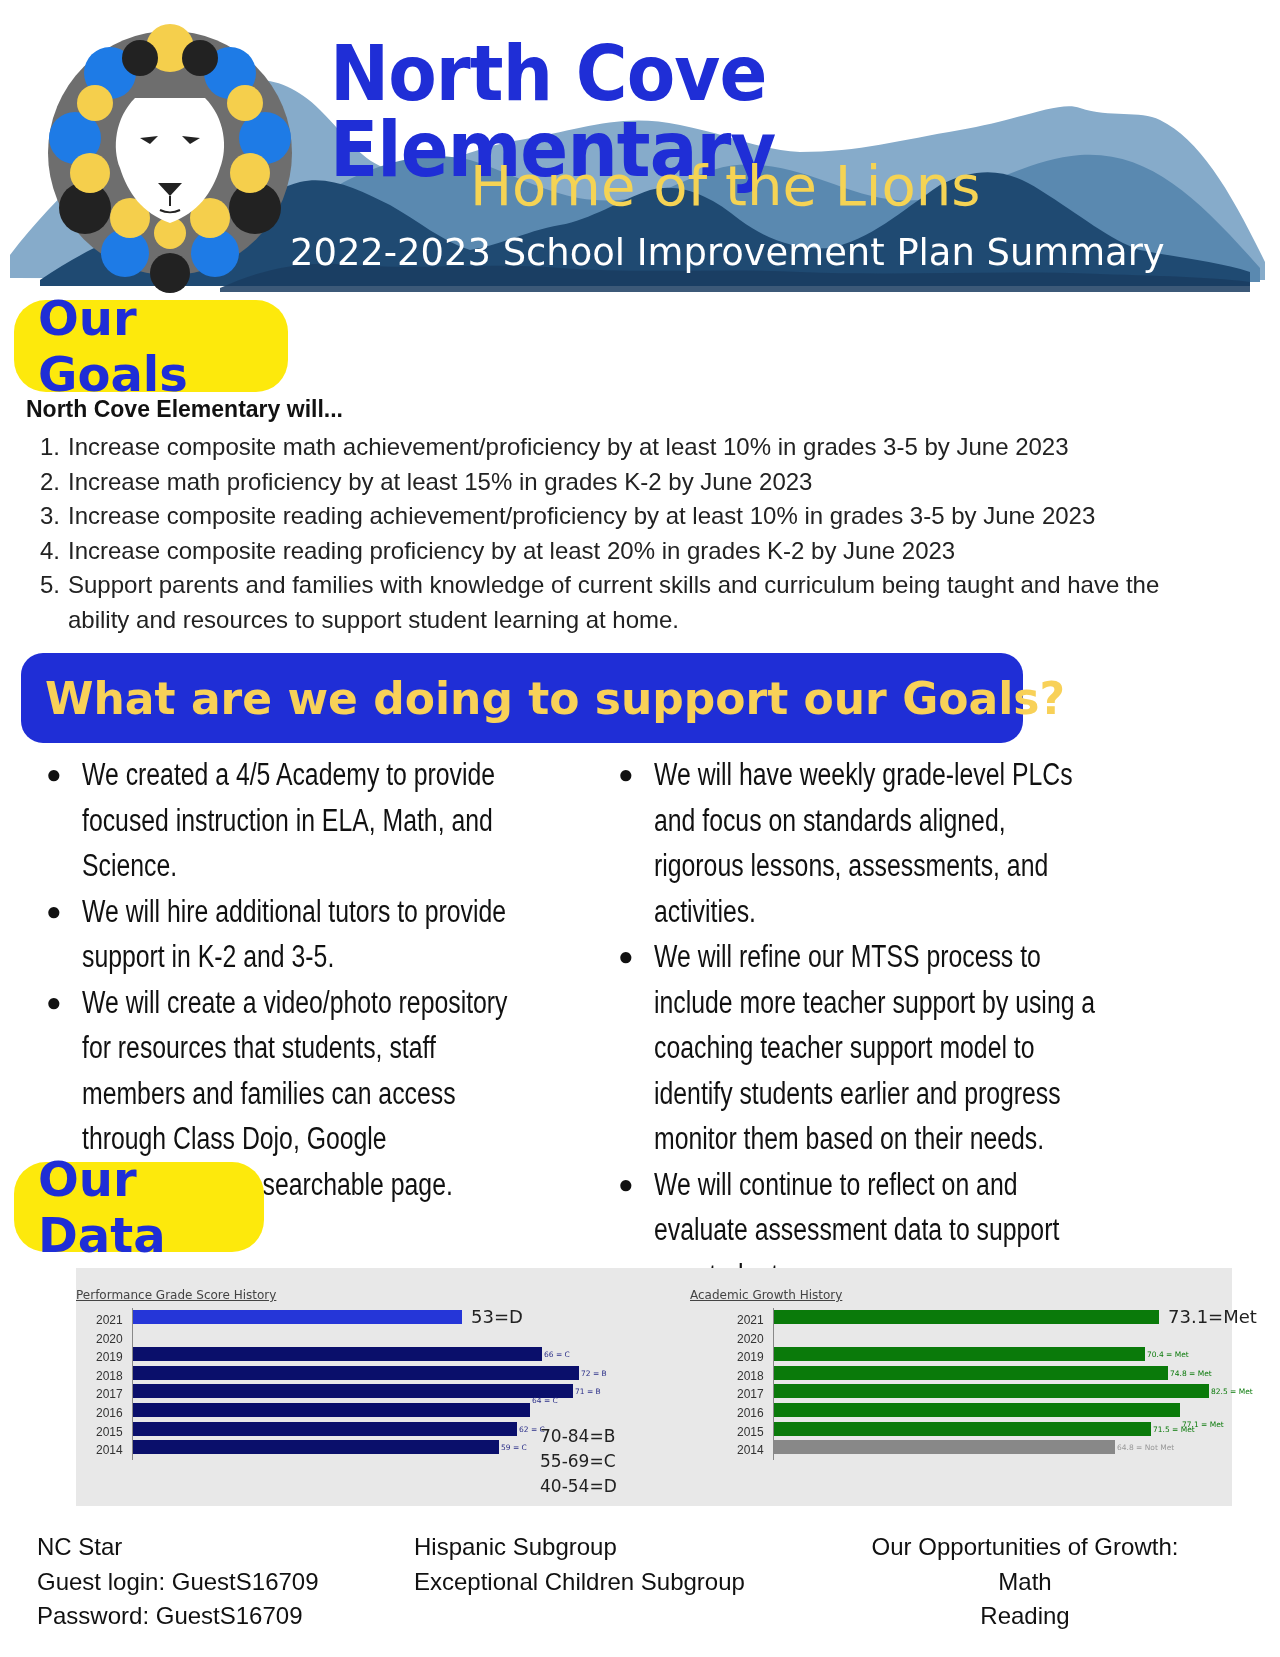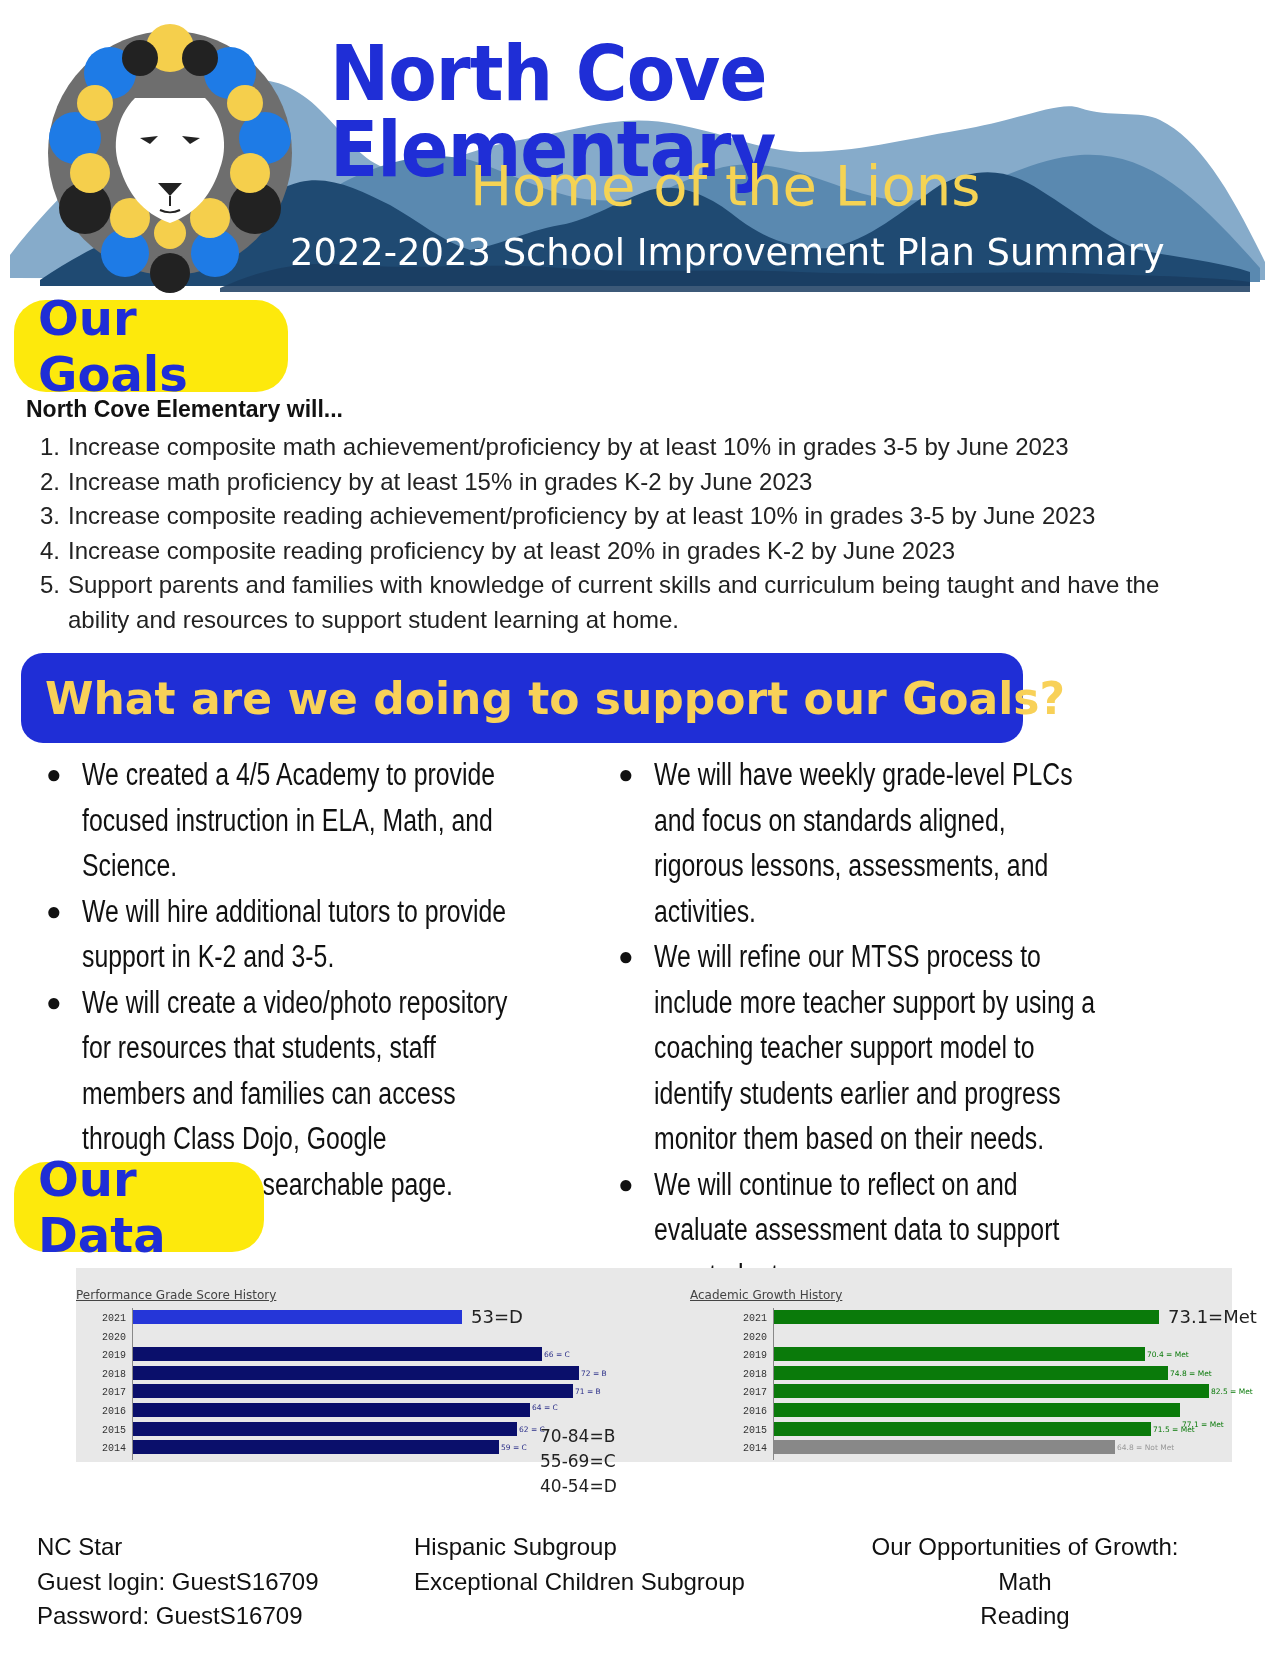--- a/index.html
+++ b/index.html
@@ -63,31 +63,31 @@
   .strategies ul { list-style: none; }
   .strategies li { display: flex; font-size: 31px; line-height: 45.5px; color: #111; }
   .strategies li .bullet { width: 42px; flex: none; font-size: 26px; padding-left: 6px; }
   .strategies li .stxt {
     flex: 1; transform: scaleX(0.80); transform-origin: left top; width: 125%;
     letter-spacing: 0px; white-space: normal;
   }
 
   
   .chart-panel {
-    position: absolute; left: 76px; top: 1268px; width: 1156px; height: 194px; background: #e8e8e8;
+    position: absolute; left: 76px; top: 1268px; width: 1156px; height: 238px; background: #e8e8e8;
   }
   .chart { position: absolute; top: 0; height: 238px; }
   .chart .ctitle {
     position: absolute; top: 20px; font-size: 12px; color: #444; text-decoration: underline;
     font-family: "DejaVu Sans", sans-serif; white-space: nowrap;
   }
   .chart .axis { position: absolute; width: 1px; background: #888; }
   .chart .ylabel {
-    position: absolute; font-size: 10px; color: #333; font-family: Liberation Mono, monospace;
-    width: 30px; text-align: right;
+    position: absolute; font-size: 12px; color: #333; font-family: Liberation Sans, sans-serif;
+    width: 30px; 
   }
   .chart .bar { position: absolute; height: 14px; }
   .chart .vlabel { position: absolute; font-size: 7.5px; white-space: nowrap; font-family: "DejaVu Sans", sans-serif; }
   .chart .big-label { position: absolute; font-size: 18px; color: #222; white-space: nowrap; font-family: "DejaVu Sans", sans-serif; }
 
   .legend { position: absolute; left: 540px; top: 1424px; font-size: 17px; line-height: 25px; color: #222; font-family: "DejaVu Sans", sans-serif; }
 
   
   .footer-col { position: absolute; top: 1530px; font-size: 24px; line-height: 34.5px; color: #111; font-family: "Liberation Sans", sans-serif; }
   .footer-col.c1 { left: 37px; }
@@ -227,21 +227,21 @@
       <div class="bar" style="left: 57px; top: 79.2px; width: 409px; background: rgb(10, 15, 107);"></div>
       <div class="vlabel" style="top: 82.2px; left: 468px; color: rgb(43, 47, 136);">66 = C</div>
       <div class="ylabel" style="left: 20px; top: 100.8px;">2018</div>
       <div class="bar" style="left: 57px; top: 97.8px; width: 446px; background: rgb(10, 15, 107);"></div>
       <div class="vlabel" style="top: 100.8px; left: 505px; color: rgb(43, 47, 136);">72 = B</div>
       <div class="ylabel" style="left: 20px; top: 119.4px;">2017</div>
       <div class="bar" style="left: 57px; top: 116.4px; width: 440px; background: rgb(10, 15, 107);"></div>
       <div class="vlabel" style="top: 119.4px; left: 499px; color: rgb(43, 47, 136);">71 = B</div>
       <div class="ylabel" style="left: 20px; top: 138px;">2016</div>
       <div class="bar" style="left: 57px; top: 135px; width: 397px; background: rgb(10, 15, 107);"></div>
-      <div class="vlabel" style="top: 135px; left: 456px; color: rgb(43, 47, 136); text-align: center;">64 = C</div>
+      <div class="vlabel" style="top: 128px; left: 456px; color: rgb(43, 47, 136); text-align: center;">64 = C</div>
       <div class="ylabel" style="left: 20px; top: 156.6px;">2015</div>
       <div class="bar" style="left: 57px; top: 153.6px; width: 384px; background: rgb(10, 15, 107);"></div>
       <div class="vlabel" style="top: 156.6px; left: 443px; color: rgb(43, 47, 136);">62 = C</div>
       <div class="ylabel" style="left: 20px; top: 175.2px;">2014</div>
       <div class="bar" style="left: 57px; top: 172.2px; width: 366px; background: rgb(10, 15, 107);"></div>
       <div class="vlabel" style="top: 175.2px; left: 425px; color: rgb(43, 47, 136);">59 = C</div>
     </div>
   <div class="chart" id="chart1" style="left:570px; width:586px;margin-left:44px;">
       <div class="ctitle" style="left: 0px;">Academic Growth History</div>
       <div class="axis" style="left: 83px; top: 40px; height: 152px;"></div>

